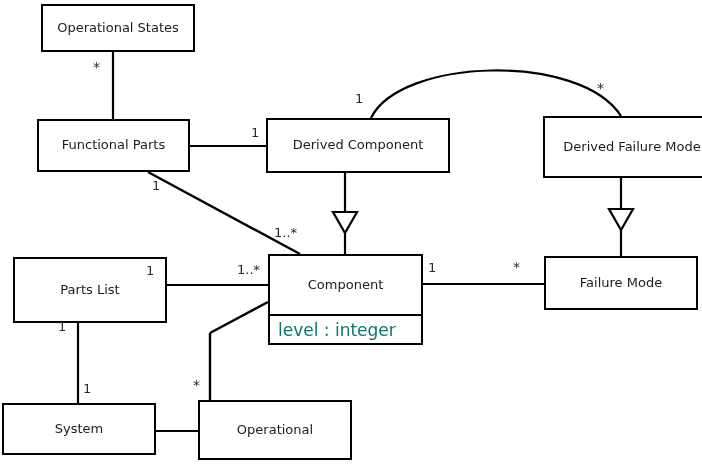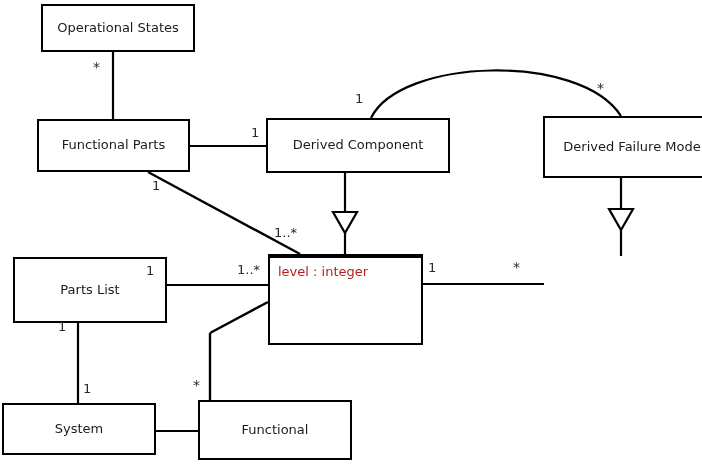--- a/index.html
+++ b/index.html
@@ -44,22 +44,22 @@
     font-size: 13px;
     line-height: 1.15;
     padding: 2px 4px;
     box-sizing: border-box;
   }
   .class-attr-compartment {
     border-top: 2px solid #000000;
     display: flex;
     align-items: center;
     justify-content: flex-start;
-    color: #b91c1c;
-    font-size: 13px;
+    color: #0f766e;
+    font-size: 17px;
     padding: 4px 0 4px 8px;
     box-sizing: border-box;
     height: 29px;
   }
   .mult-label {
     position: absolute;
     font-size: 13px;
     color: #2a2a2a;
     white-space: nowrap;
     z-index: 8;
@@ -118,30 +118,34 @@
 
   <div class="uml-class" style="left:543px; top:116px; width:178px; height:62px;">
     <div class="class-name-compartment">Derived Failure Mode</div>
   </div>
 
   <div class="uml-class" style="left:13px; top:257px; width:154px; height:66px;">
     <div class="class-name-compartment">Parts List</div>
   </div>
 
   <div class="uml-class" style="left:268px; top:254px; width:155px; height:91px;">
+    <div class="class-name-compartment">Component</div>
     <div class="class-attr-compartment">level : integer</div>
   </div>
 
+  <div class="uml-class" style="left:544px; top:256px; width:154px; height:54px;">
+    <div class="class-name-compartment">Failure Mode</div>
+  </div>
 
   <div class="uml-class" style="left:2px; top:403px; width:154px; height:52px;">
     <div class="class-name-compartment">System</div>
   </div>
 
   <div class="uml-class" style="left:198px; top:400px; width:154px; height:60px;">
-    <div class="class-name-compartment">Functional</div>
+    <div class="class-name-compartment">Operational</div>
   </div>
 
   <div class="mult-label star" style="left:93px; top:60px;">*</div>
 
   <div class="mult-label" style="left:251px; top:126px;">1</div>
 
   <div class="mult-label" style="left:152px; top:179px;">1</div>
 
   <div class="mult-label" style="left:355px; top:92px;">1</div>
 

